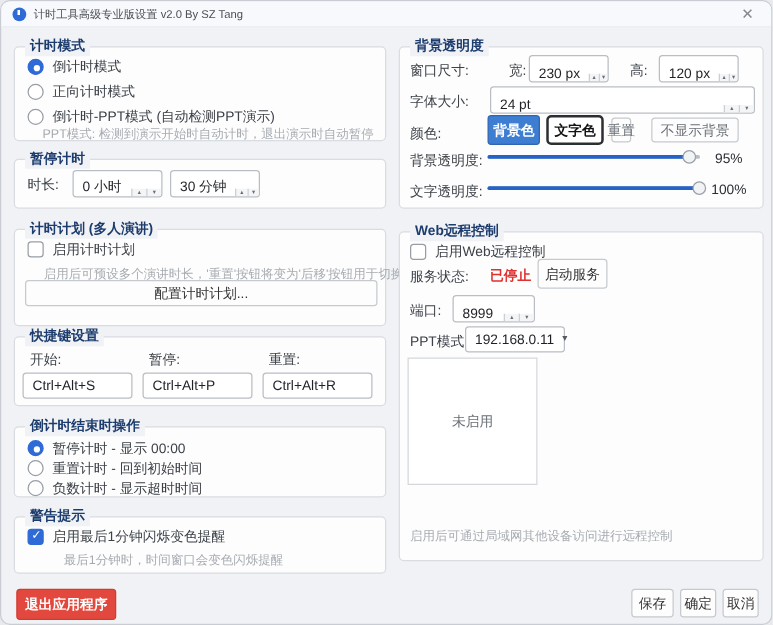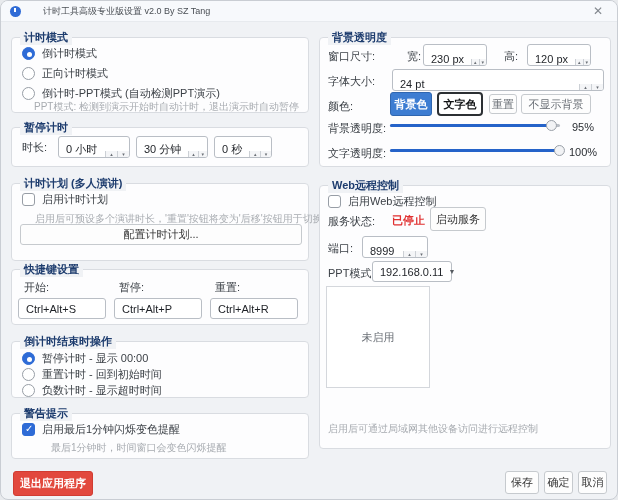--- a/index.html
+++ b/index.html
@@ -3,21 +3,21 @@
 <meta charset="utf-8">
 <style>
   * { margin:0; padding:0; box-sizing:border-box; }
   html,body { background:#e8eaed; }
   body { font-family:"Liberation Sans","DejaVu Sans",sans-serif; }
   .window { position:relative; width:618px; height:500px; background:#f0f2f5;
             border:1px solid #c9cdd3; border-radius:8px; overflow:hidden; }
 
   
   .titlebar { position:absolute; top:0; left:0; right:0; height:21px; background:#f7f9fc;
-              border-bottom:1px solid #e7eaee; display:flex; align-items:center; padding:0 9px; gap:22px; }
+              border-bottom:1px solid #e7eaee; display:flex; align-items:center; padding:0 9px; gap:6px; }
   .app-icon { width:11px; height:11px; border-radius:50%; background:#2f6bd6; position:relative; flex:0 0 auto; }
   .app-icon::after { content:''; position:absolute; left:4px; top:2px; width:2px; height:4px; background:#fff; }
   .title-text { font-size:9px; color:#4a4f55; }
   .close-btn { margin-left:auto; color:#83888f; font-size:12px; line-height:1; padding:2px 5px; cursor:default; }
 
   
   .group { position:absolute; background:#fdfdfe; border:1px solid #d9dce1; border-radius:4px; }
   .group-title { position:absolute; top:-8px; left:8px; background:#f0f2f5; padding:0 4px;
                  font-size:11px; font-weight:bold; color:#1d3c6e; line-height:15px; white-space:nowrap; }
 
@@ -109,25 +109,20 @@
     <div class="spin" style="left:46px; top:8px; width:72px;">
       <span class="spin-val">0 小时</span>
       <span class="spin-btn">▴</span>
       <span class="spin-btn">▾</span>
     </div>
     <div class="spin" style="left:124px; top:8px; width:72px;">
       <span class="spin-val">30 分钟</span>
       <span class="spin-btn">▴</span>
       <span class="spin-btn">▾</span>
     </div>
-    <div class="spin" style="left:202px; top:8px; width:58px;">
-      <span class="spin-val">0 秒</span>
-      <span class="spin-btn">▴</span>
-      <span class="spin-btn">▾</span>
-    </div>
   </div>
 
   <div class="group" style="left:10px; top:182px; width:298px; height:78px;">
     <span class="group-title">计时计划 (多人演讲)</span>
     <div class="row" style="left:10px; top:8px;">
       <span class="cb"></span>
       <span class="lbl">启用计时计划</span>
     </div>
     <div class="row" style="left:23px; top:28px;">
       <span class="note">启用后可预设多个演讲时长，'重置'按钮将变为'后移'按钮用于切换</span>
@@ -210,21 +205,21 @@
       <span class="spin-val">24 pt</span>
       <span class="spin-btn">▴</span>
       <span class="spin-btn">▾</span>
     </div>
 
     <div class="row" style="left:8px; top:61px;">
         <span class="lbl">颜色:</span>
       </div>
     <div class="btn btn-blue" style="left:70px; top:54px; width:42px; height:24px;">背景色</div>
     <div class="btn btn-outline-dark" style="left:117px; top:54px; width:46px; height:24px;">文字色</div>
-    <div class="btn btn-ghost" style="left:169px; top:56px; width:28px; height:20px;">重置</div>
+    <div class="btn btn-ghost" style="left:169px; top:56px; width:16px; height:20px;">重置</div>
     <div class="btn btn-ghost" style="left:201px; top:56px; width:70px; height:20px;">不显示背景</div>
 
     <div class="row" style="left:8px; top:83px;">
         <span class="lbl">背景透明度:</span>
       </div>
     <div class="slider" style="left:70px; top:81px; width:170px;">
       <div class="slider-rail"></div>
       <div class="slider-fill" style="width: 95%;"></div>
       <div class="slider-thumb" style="left: 95%;"></div>
     </div>

